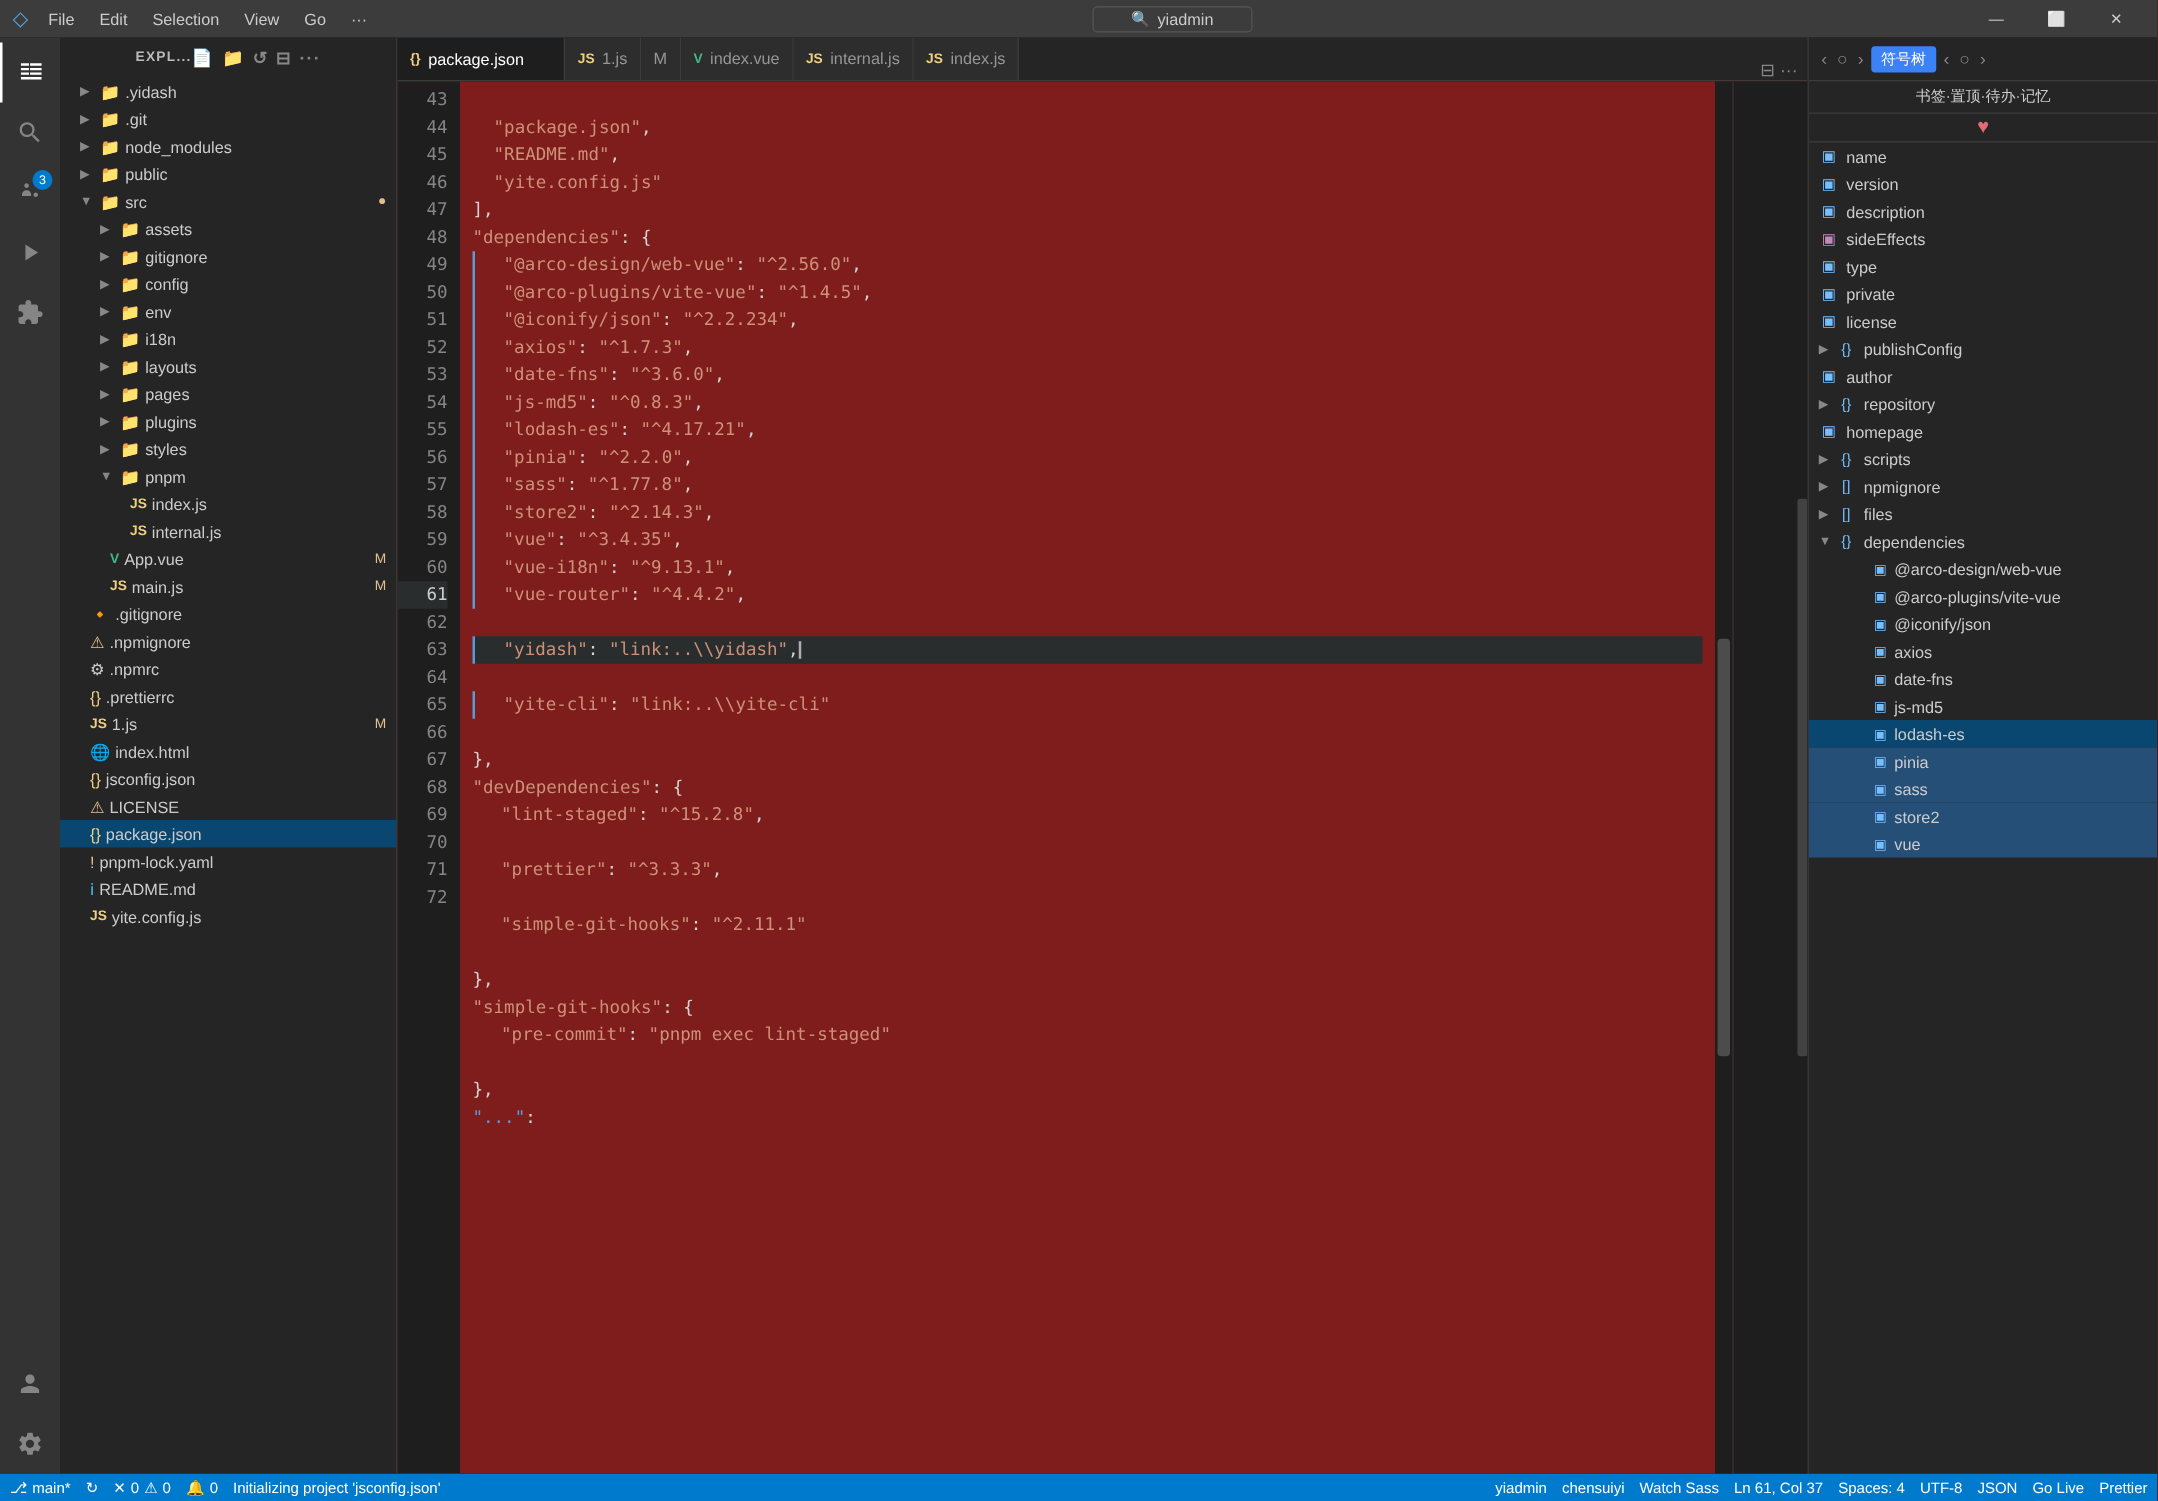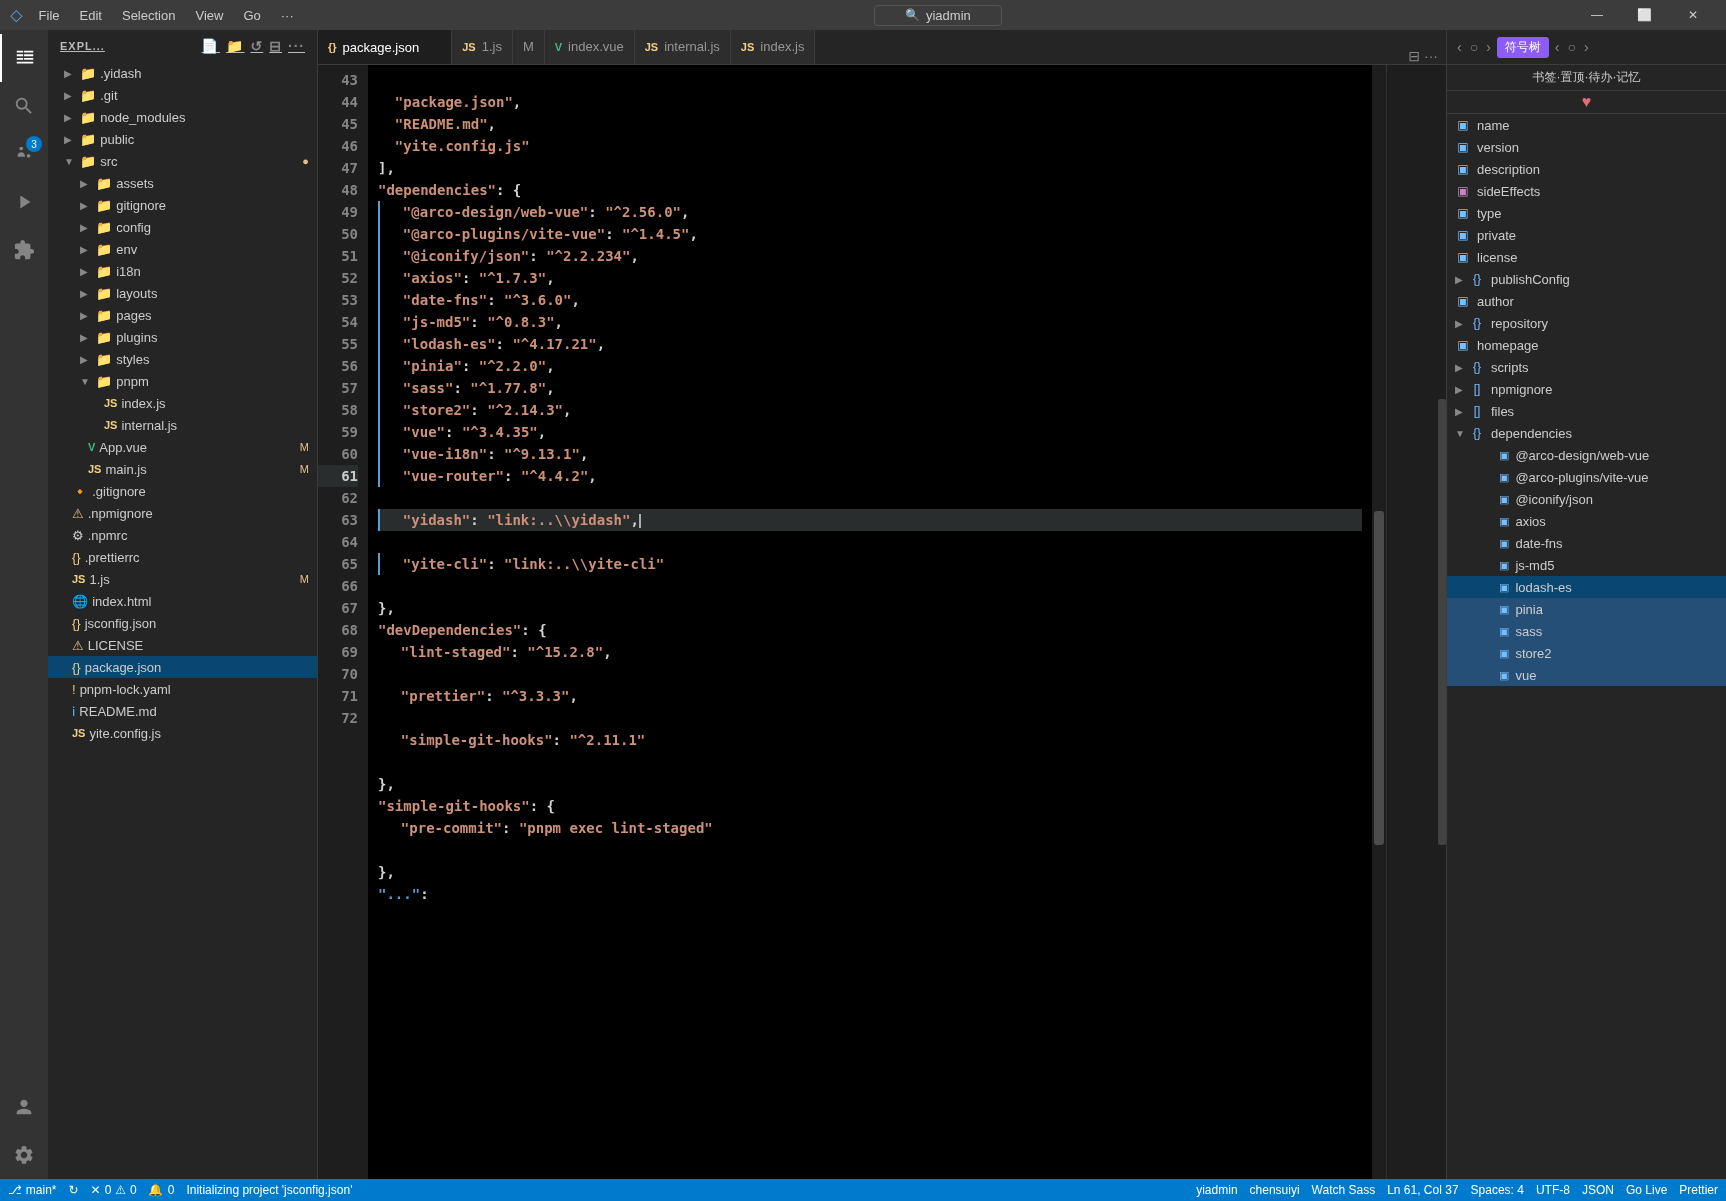--- a/index.html
+++ b/index.html
@@ -17,21 +17,21 @@
     .main { display: flex; flex: 1; overflow: hidden; }
 
     
     .activity-bar { width: 48px; background: #333333; display: flex; flex-direction: column; align-items: center; padding-top: 4px; flex-shrink: 0; }
     .activity-item { width: 48px; height: 48px; display: flex; align-items: center; justify-content: center; color: #858585; font-size: 22px; cursor: pointer; position: relative; }
     .activity-item.active { color: #ffffff; border-left: 2px solid #ffffff; }
     .activity-badge { position: absolute; top: 6px; right: 6px; background: #007acc; color: white; border-radius: 50%; width: 16px; height: 16px; font-size: 10px; display: flex; align-items: center; justify-content: center; }
 
     
     .sidebar { width: 270px; background: #252526; display: flex; flex-direction: column; flex-shrink: 0; border-right: 1px solid #3c3c3c; }
-    .sidebar-header { padding: 8px 12px; color: #bbbbbb; font-size: 11px; font-weight: 700; letter-spacing: 1px; text-transform: uppercase; display: flex; align-items: center; justify-content: space-between; text-decoration: underline; }
+    .sidebar-header { padding: 8px 12px; color: #bbbbbb; font-size: 11px; font-weight: 700; letter-spacing: 1px; text-transform: uppercase; display: flex; align-items: center; justify-content: center; }
     .sidebar-header-icons { display: flex; gap: 6px; }
     .sidebar-header-icons span { color: #888; font-size: 14px; cursor: pointer; }
 
     .tree-item { display: flex; align-items: center; height: 22px; padding-left: 8px; cursor: pointer; color: #cccccc; font-size: 13px; white-space: nowrap; }
     .tree-item.selected { background: #094771; }
     .tree-item .indent { display: inline-block; }
     .tree-item .arrow { width: 16px; font-size: 10px; color: #888; }
     .tree-item .modified { margin-left: auto; margin-right: 8px; color: #e2c08d; font-size: 11px; }
 
     
@@ -42,33 +42,33 @@
     .tab { height: 35px; display: flex; align-items: center; padding: 0 10px; gap: 6px; font-size: 13px; color: #969696; cursor: pointer; border-right: 1px solid #3c3c3c; background: #2d2d2d; white-space: nowrap; }
     .tab.active { background: #1e1e1e; color: #ffffff; border-top: 1px solid #007acc; }
     .tab .close-btn { font-size: 14px; color: #969696; opacity: 0; width: 16px; height: 16px; display: flex; align-items: center; justify-content: center; border-radius: 3px; }
     .tab-actions { margin-left: auto; display: flex; align-items: center; padding: 0 8px; gap: 4px; }
     .tab-actions span { color: #888; font-size: 14px; cursor: pointer; }
 
     
     .editor-content { display: flex; flex: 1; overflow: hidden; }
 
     
-    .code-editor { flex: 1; background: #000000; overflow: auto; display: flex; font-weight: bold; }
+    .code-editor { flex: 1; background: #7f1d1d; overflow: auto; display: flex; }
     .line-numbers { width: 50px; background: #1e1e1e; color: #858585; font-size: 14px; font-family: 'Consolas', monospace; text-align: right; padding-right: 10px; padding-top: 4px; user-select: none; flex-shrink: 0; line-height: 22px; }
     .line-numbers div { height: 22px; }
     .code-content { flex: 1; font-family: 'Consolas', monospace; font-size: 14px; line-height: 22px; padding: 4px 10px; color: #d4d4d4; white-space: pre; overflow: auto; }
 
     .str { color: #ce9178; }
     .punct { color: #d4d4d4; }
 
     
     .outline-panel { width: 280px; background: #252526; border-left: 1px solid #3c3c3c; display: flex; flex-direction: column; flex-shrink: 0; overflow: hidden; }
     .outline-toolbar { height: 35px; background: #252526; display: flex; align-items: center; padding: 0 8px; gap: 4px; border-bottom: 1px solid #3c3c3c; flex-shrink: 0; }
     .outline-toolbar-btn { padding: 2px 8px; color: #ccc; font-size: 12px; cursor: pointer; border-radius: 3px; }
-    .outline-toolbar-btn.active { background: #8b5cf6; color: white; font-family: Liberation Serif, serif; }
+    .outline-toolbar-btn.active { background: #3b82f6; color: white; font-family: Liberation Serif, serif; }
     .outline-arrow { color: #888; font-size: 14px; cursor: pointer; padding: 2px; }
 
     .symbol-tree { flex: 1; overflow-y: auto; }
     .symbol-item { display: flex; align-items: center; height: 22px; padding-left: 8px; cursor: pointer; color: #cccccc; font-size: 13px; }
     .symbol-item .sym-icon { margin-right: 6px; font-size: 12px; width: 16px; text-align: center; }
     .symbol-item .sym-arrow { width: 14px; color: #888; font-size: 10px; }
     .sym-color-blue { color: #75beff; }
     .sym-color-pink { color: #c586c0; }
 
     

